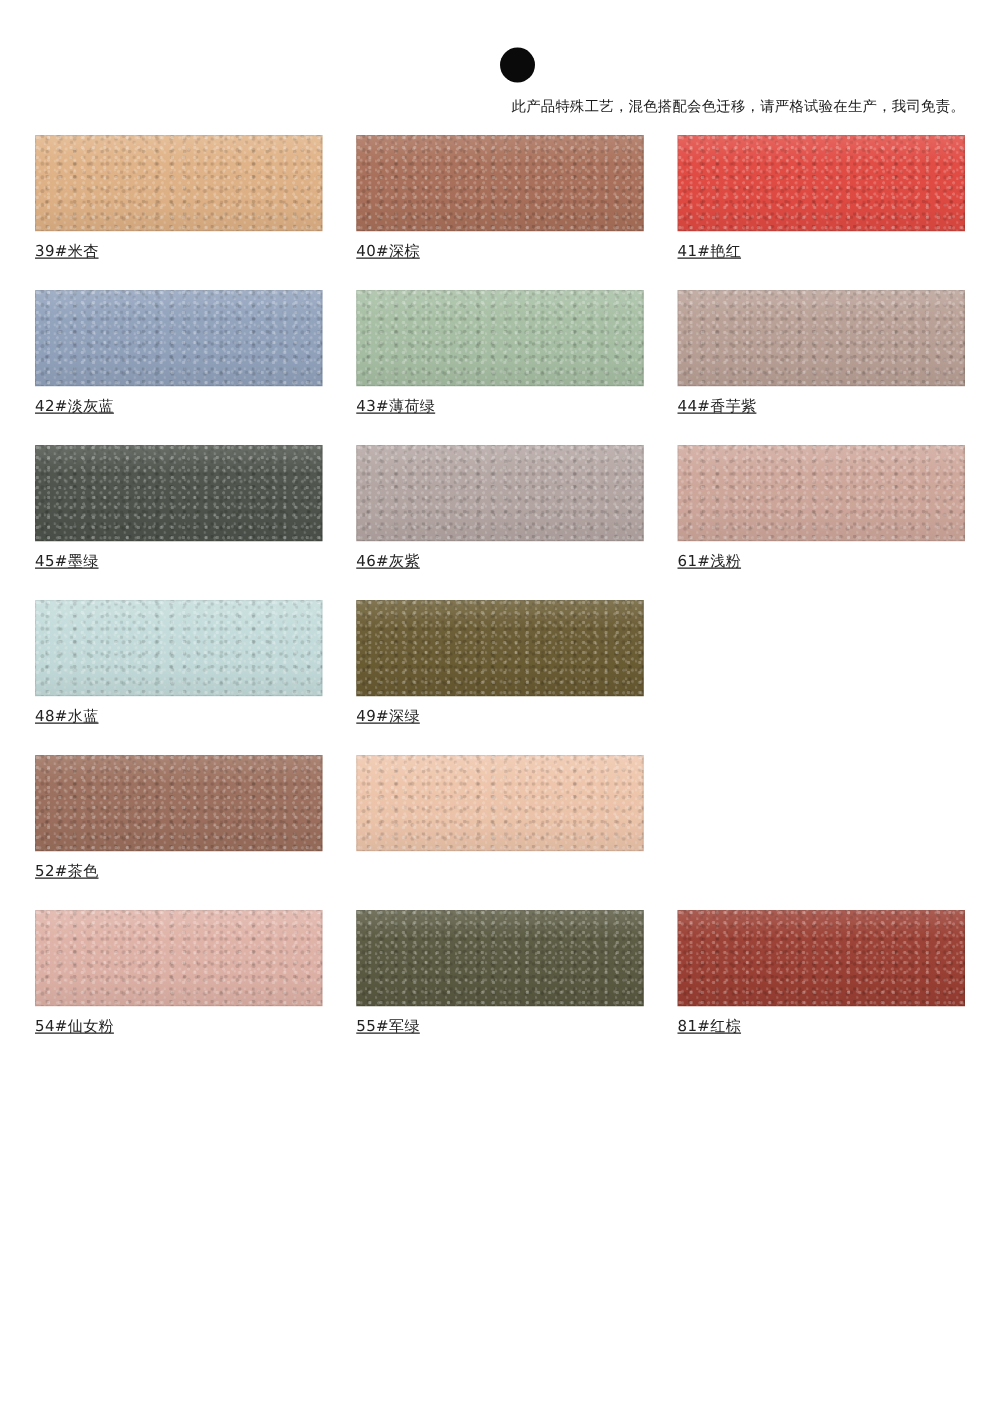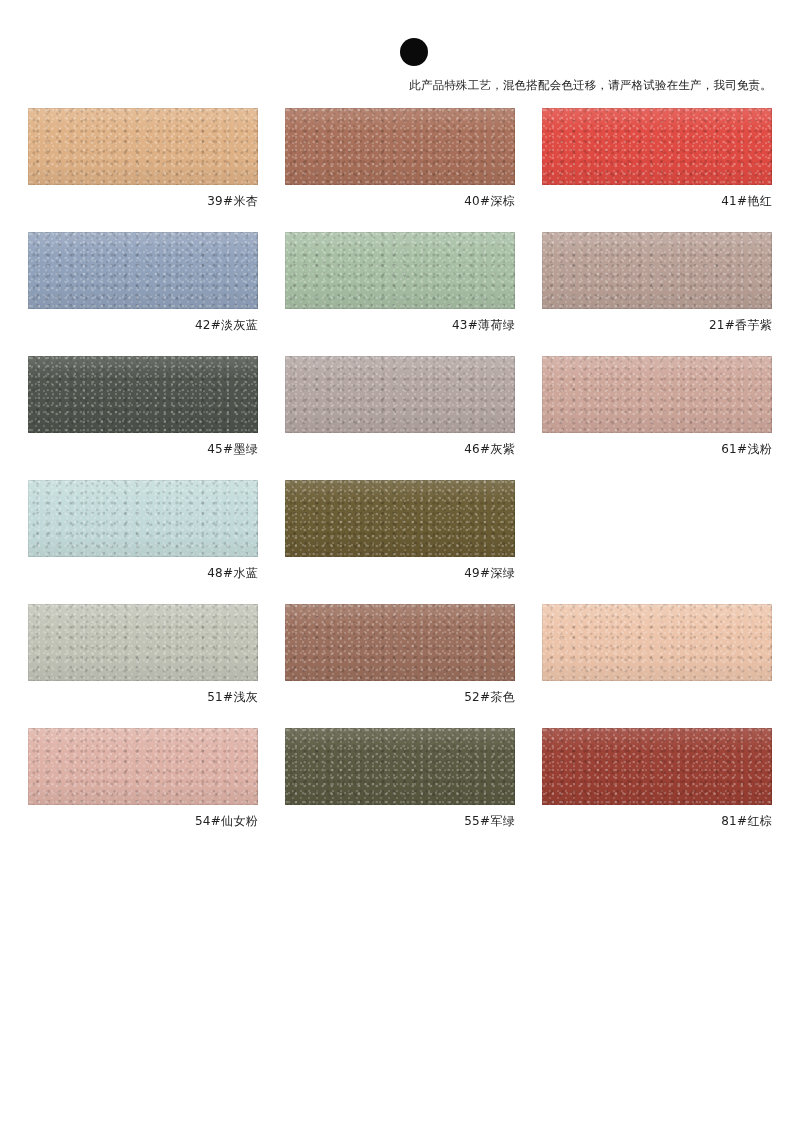--- a/index.html
+++ b/index.html
@@ -103,26 +103,27 @@
     position: absolute;
     inset: 0;
     background:
       linear-gradient(180deg, rgba(255,255,255,0.16) 0%, rgba(255,255,255,0.02) 28%,
                               rgba(0,0,0,0.015) 70%, rgba(0,0,0,0.07) 100%);
     pointer-events: none;
   }
 
   .swatch-label {
     margin-top: 8px;
-    text-align: right;
+    text-align: left;
     font-size: 12px;
     line-height: 16px;
     color: #222222;
     font-family: "DejaVu Sans", "Liberation Sans", sans-serif;
     letter-spacing: 0.3px;
+    text-decoration: underline;
   }
 </style>
 </head>
 <body>
 
 <div id="page">
 
   <div class="header">
     <div class="brand-dot"></div>
     <div class="notice">此产品特殊工艺，混色搭配会色迁移，请严格试验在生产，我司免责。</div>
@@ -165,21 +166,21 @@
             <div class="grain"></div>
             <div class="sheen"></div>
           </div>
           <div class="swatch-label">43#薄荷绿</div>
         </div>
         <div class="cell">
           <div class="swatch" style="background: rgb(185, 160, 150);">
             <div class="grain"></div>
             <div class="sheen"></div>
           </div>
-          <div class="swatch-label">21#香芋紫</div>
+          <div class="swatch-label">44#香芋紫</div>
         </div>
       </div>
       <div class="grid-row">
         <div class="cell">
           <div class="swatch" style="background: rgb(78, 84, 76);">
             <div class="grain"></div>
             <div class="sheen"></div>
           </div>
           <div class="swatch-label">45#墨绿</div>
         </div>
@@ -209,27 +210,20 @@
         <div class="cell">
           <div class="swatch" style="background: rgb(106, 92, 51);">
             <div class="grain"></div>
             <div class="sheen"></div>
           </div>
           <div class="swatch-label">49#深绿</div>
         </div>
       </div>
       <div class="grid-row">
         <div class="cell">
-          <div class="swatch" style="background: rgb(195, 196, 184);">
-            <div class="grain"></div>
-            <div class="sheen"></div>
-          </div>
-          <div class="swatch-label">51#浅灰</div>
-        </div>
-        <div class="cell">
           <div class="swatch" style="background: rgb(156, 111, 93);">
             <div class="grain"></div>
             <div class="sheen"></div>
           </div>
           <div class="swatch-label">52#茶色</div>
         </div>
         <div class="cell">
           <div class="swatch" style="background: rgb(238, 197, 171);">
             <div class="grain"></div>
             <div class="sheen"></div>

